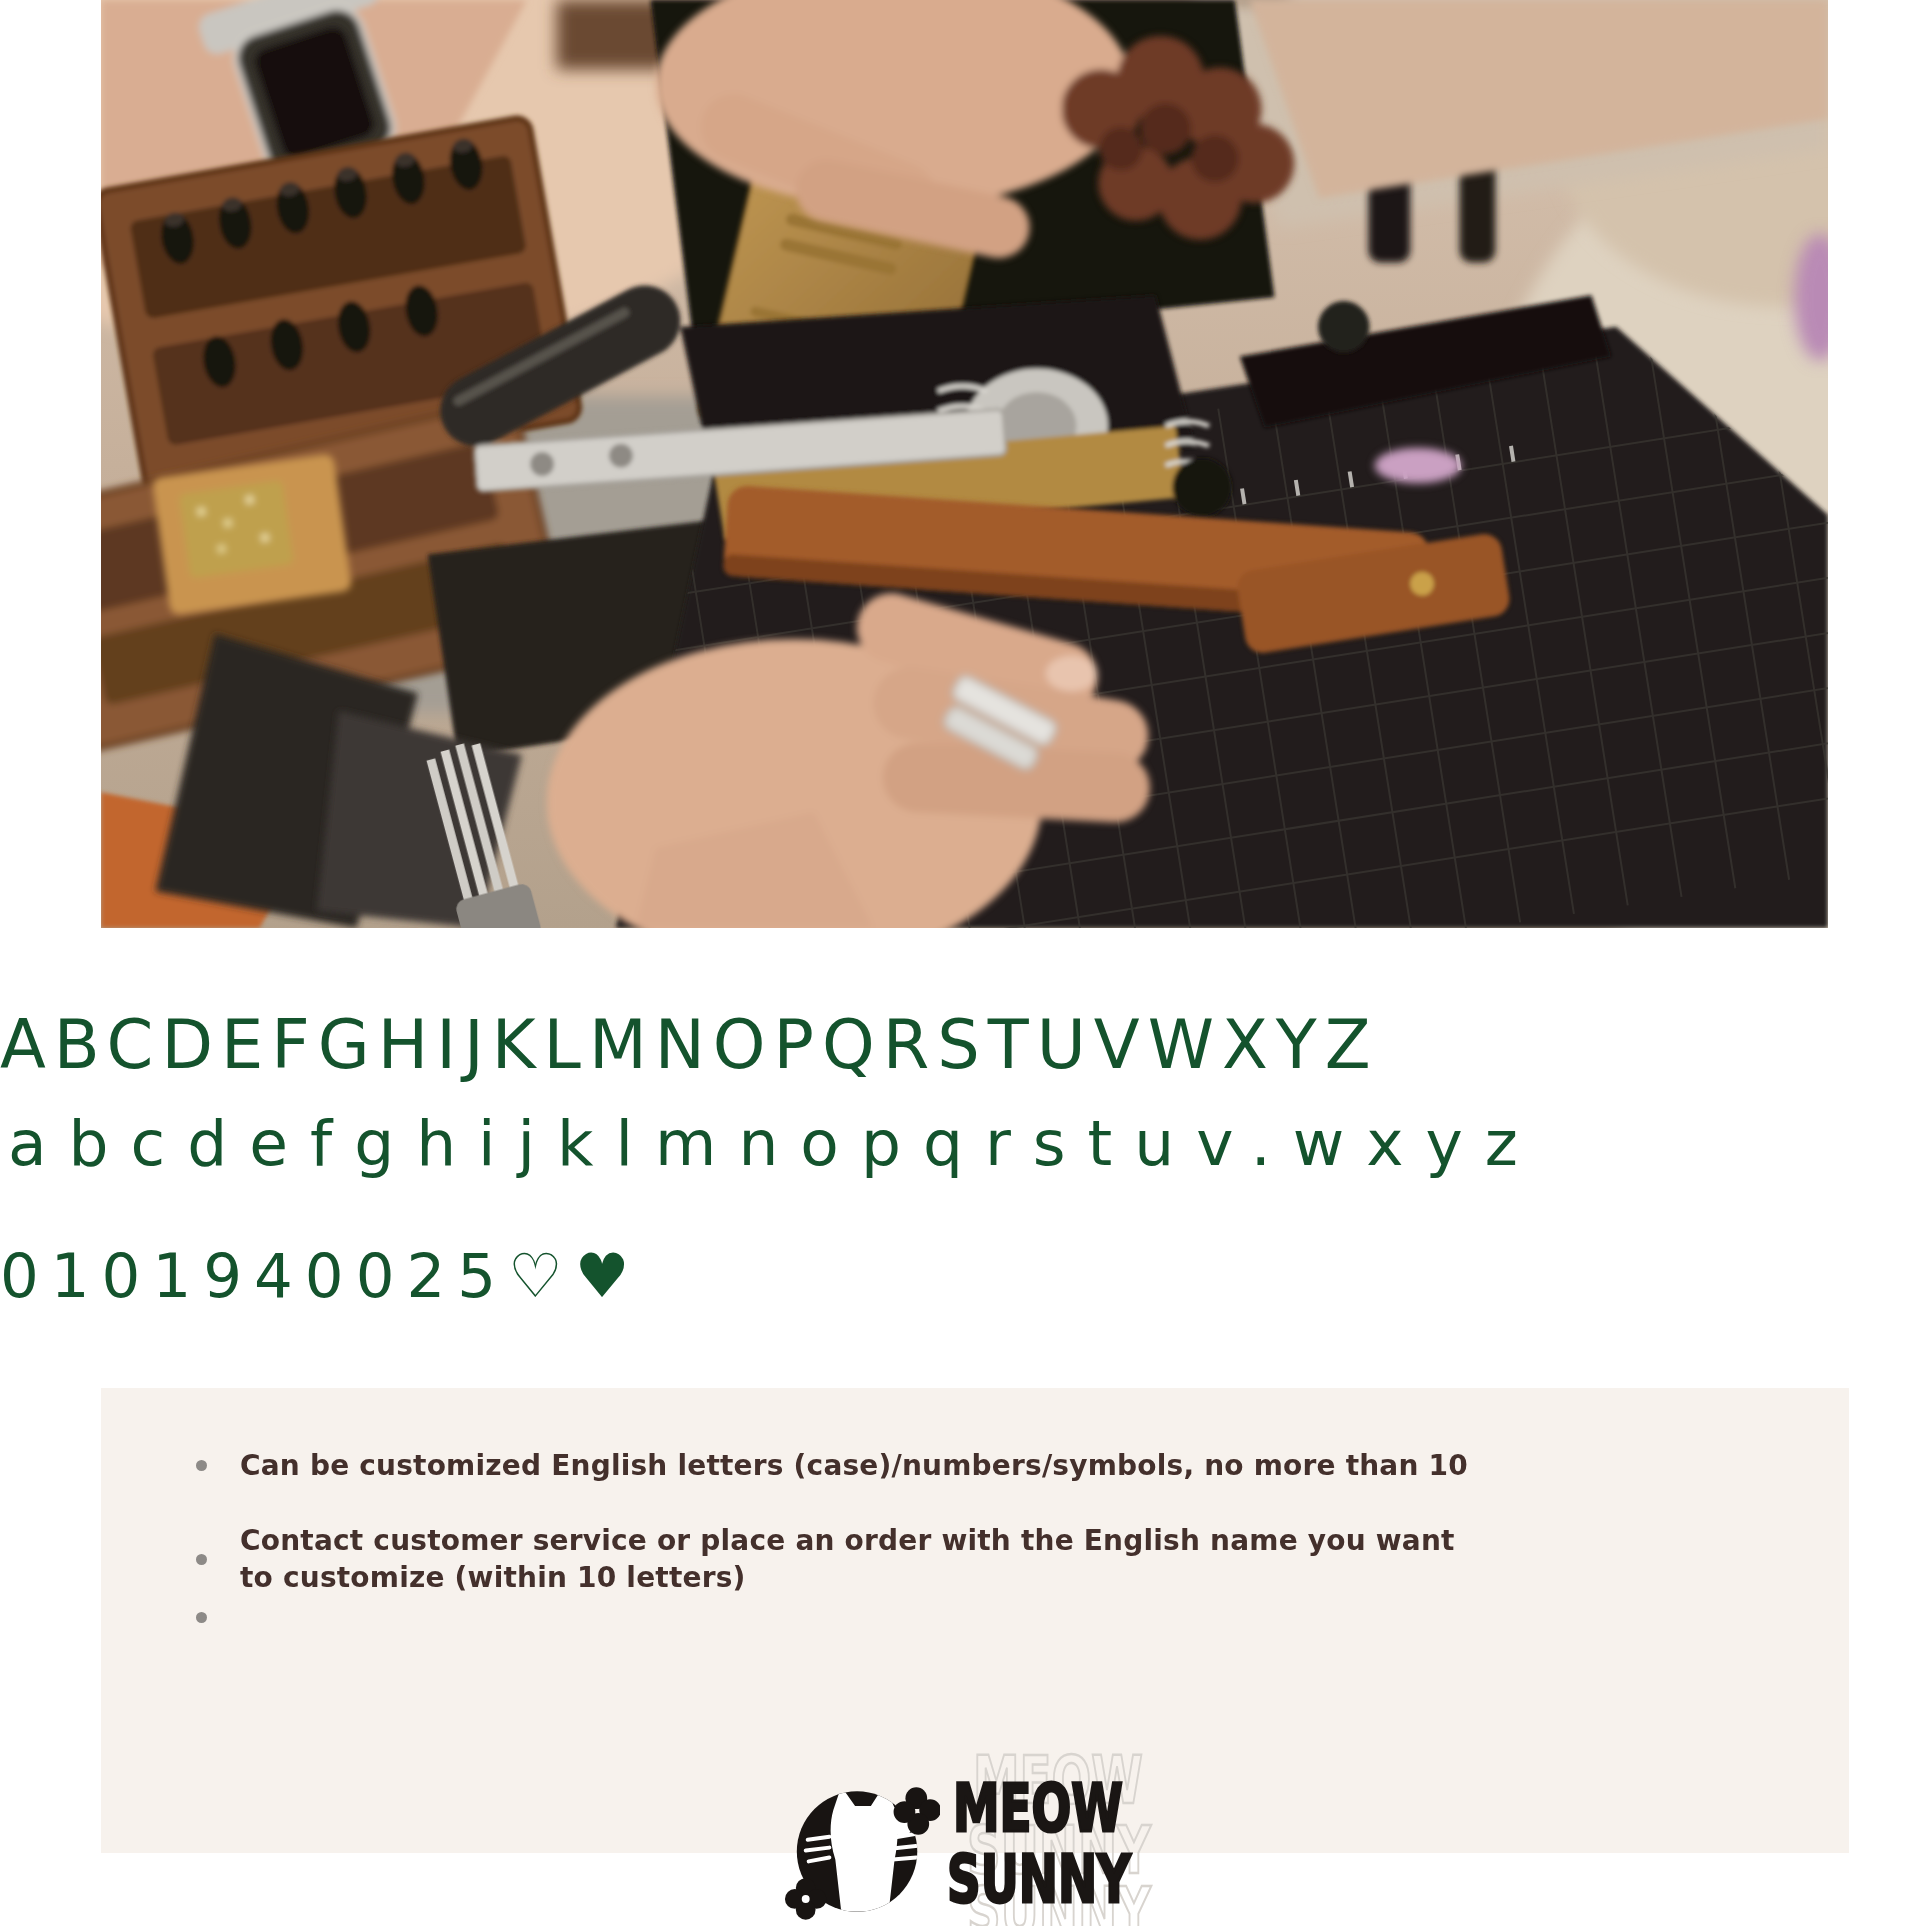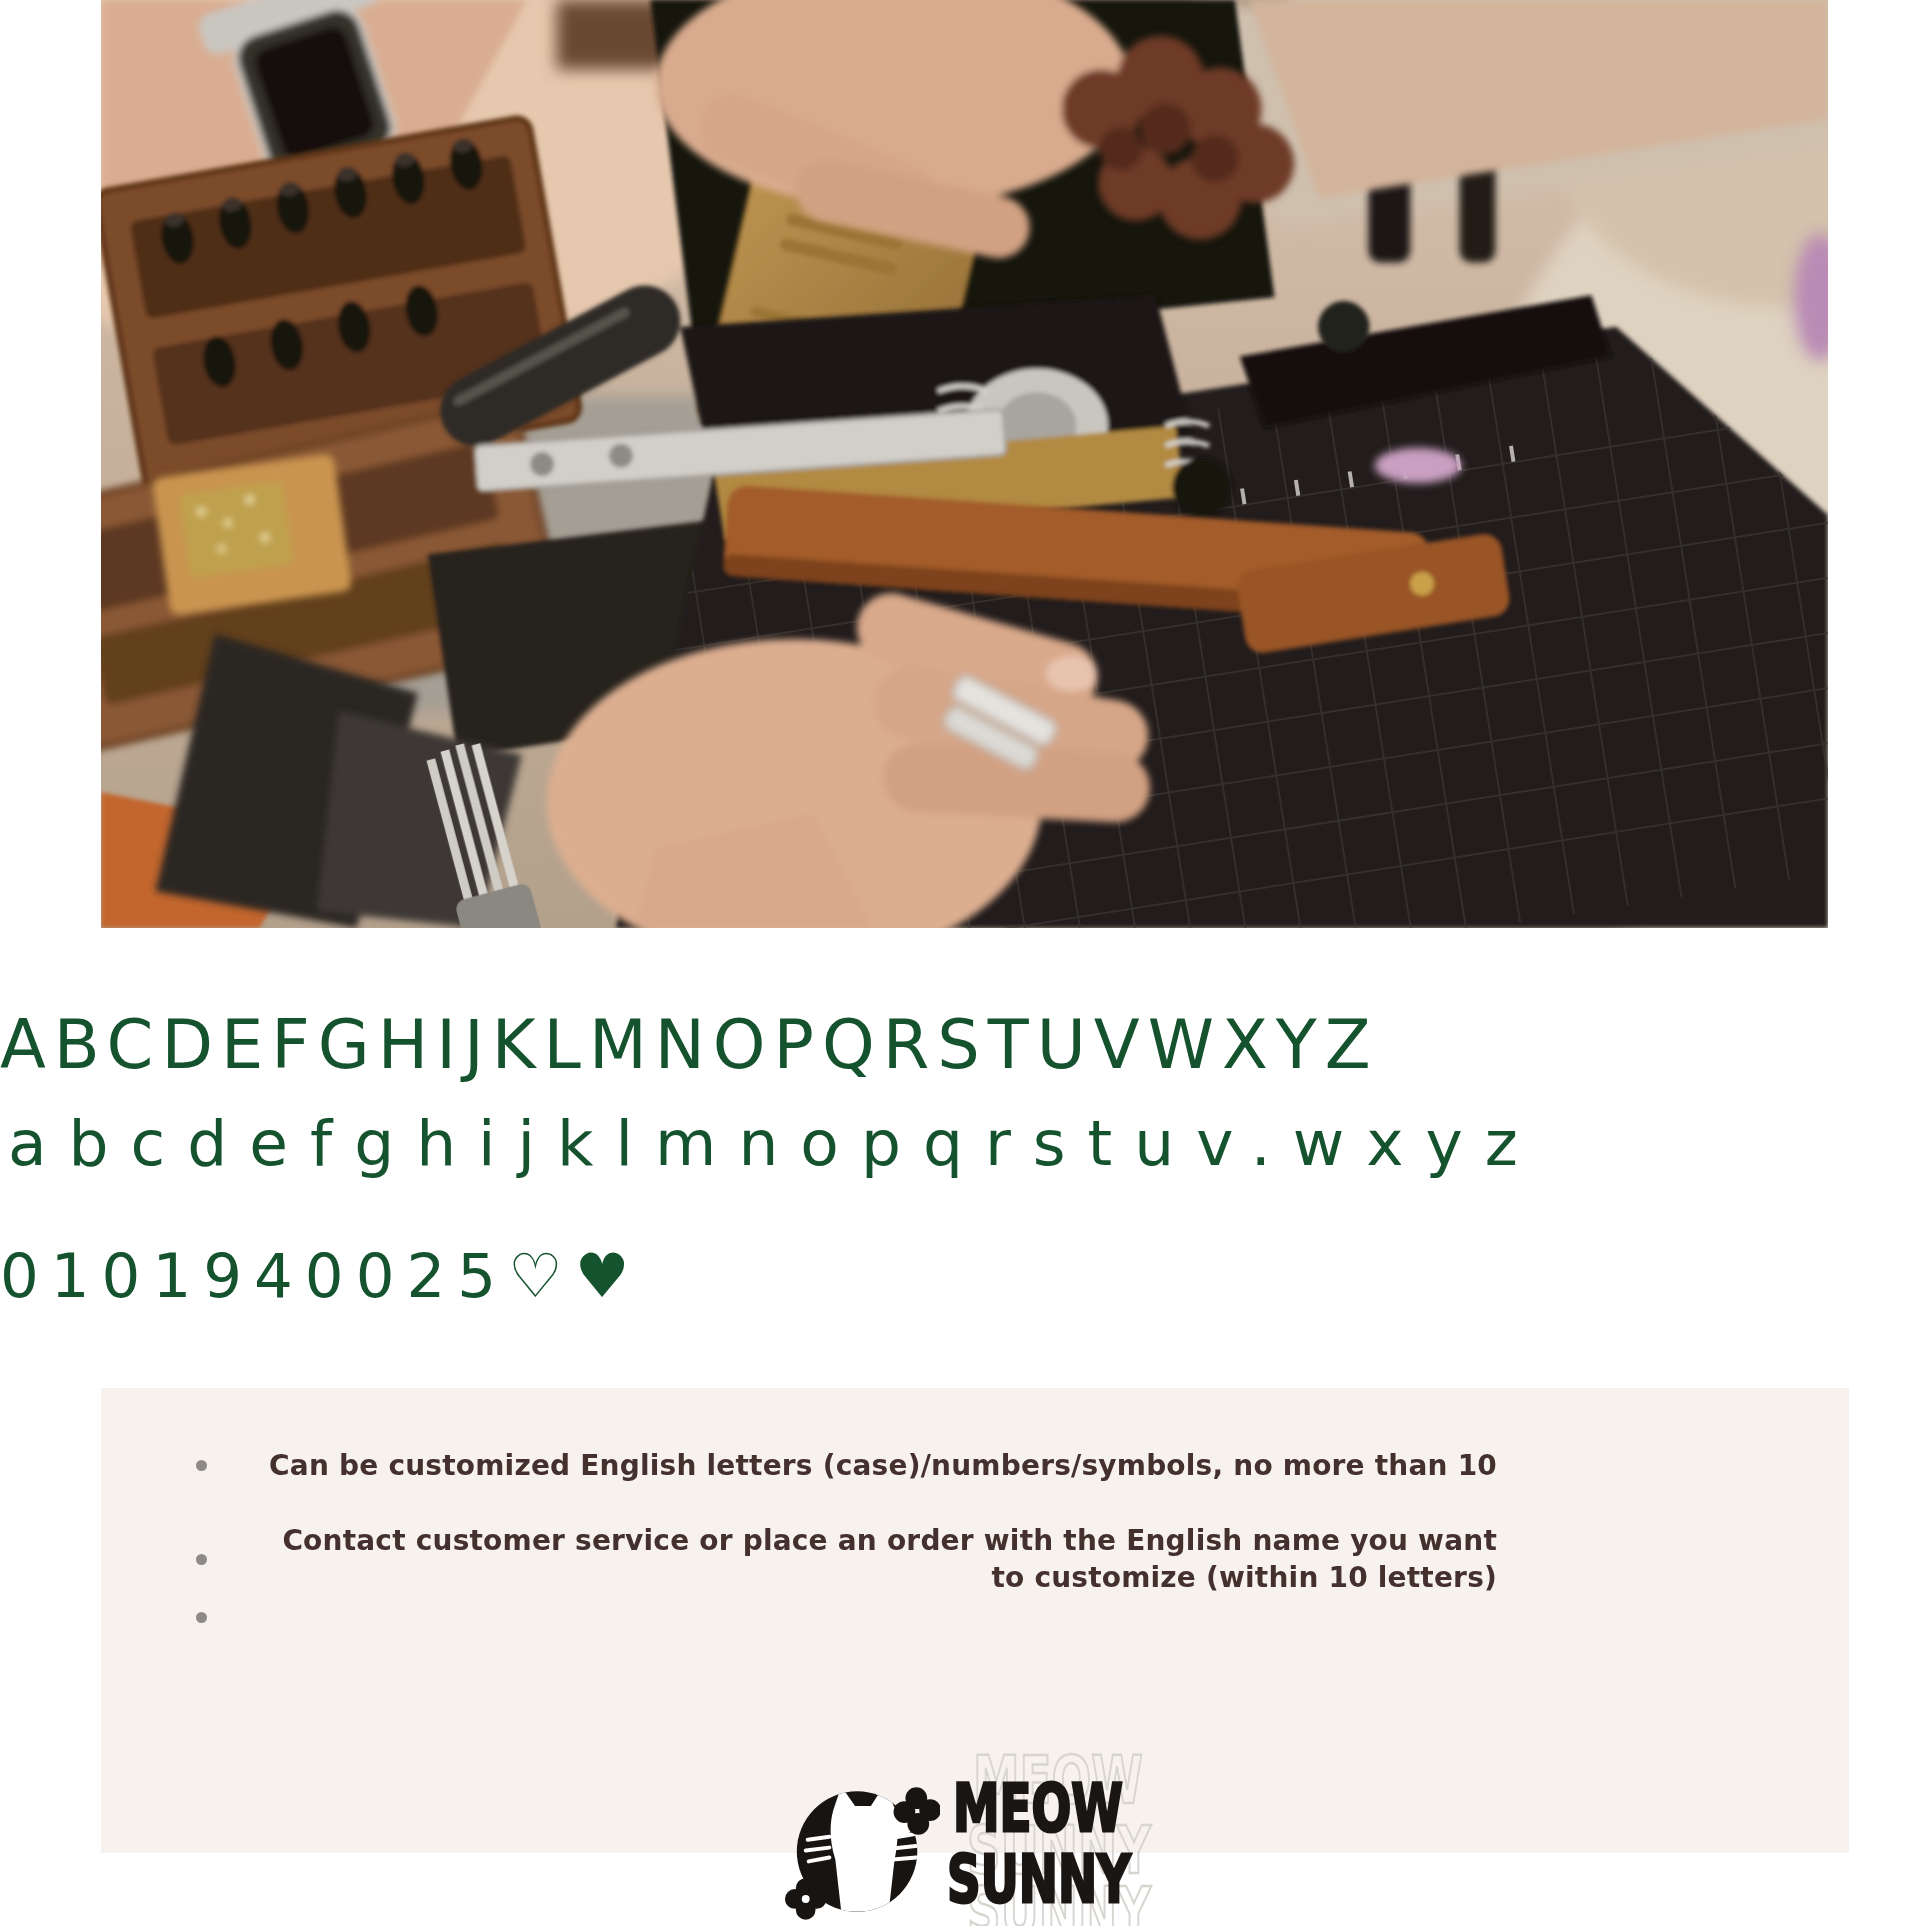--- a/index.html
+++ b/index.html
@@ -12,21 +12,21 @@
 
   
   .glyph-row{position:absolute;left:0;width:100%;text-align:left;color:#14532d;white-space:nowrap;}
   .row-upper{top:1006px;font-size:67px;letter-spacing:8px;}
   .row-lower{top:1107px;font-size:63px;letter-spacing:22px;margin-left:8px;}
   .row-nums {top:1240px;font-size:61px;letter-spacing:12px;}
 
   
   .notes{position:absolute;left:101px;top:1388px;width:1748px;height:465px;background:#f7f2ed;
          box-sizing:border-box;padding-top:59px;}
-  .note-row{display:flex;align-items:center;margin-left:95px;text-align:right;}
+  .note-row{display:flex;align-items:center;margin-left:95px;}
   .note-row .dot{flex:none;width:11px;height:11px;border-radius:50%;background:#8d8a87;margin-right:33px;}
   .note-row .txt{width:1257px;font-size:28px;font-weight:bold;color:#44302c;line-height:37px;letter-spacing:0.2px;}
   .mb1{margin-bottom:38px}.mb2{margin-bottom:16px}.mb3{margin-bottom:28px}
 
   
   .logo{position:absolute;left:782px;top:1774px;width:436px;height:158px;}
   .logo .cat{position:absolute;left:0;top:6px;}
   .wordmark{position:absolute;left:165px;top:0;width:267px;height:158px;}
   .word{position:absolute;font-weight:bold;font-size:65px;line-height:1;color:#1a1614;
         -webkit-text-stroke:3px #1a1614;transform:scaleX(0.72);transform-origin:left top;white-space:nowrap;}

